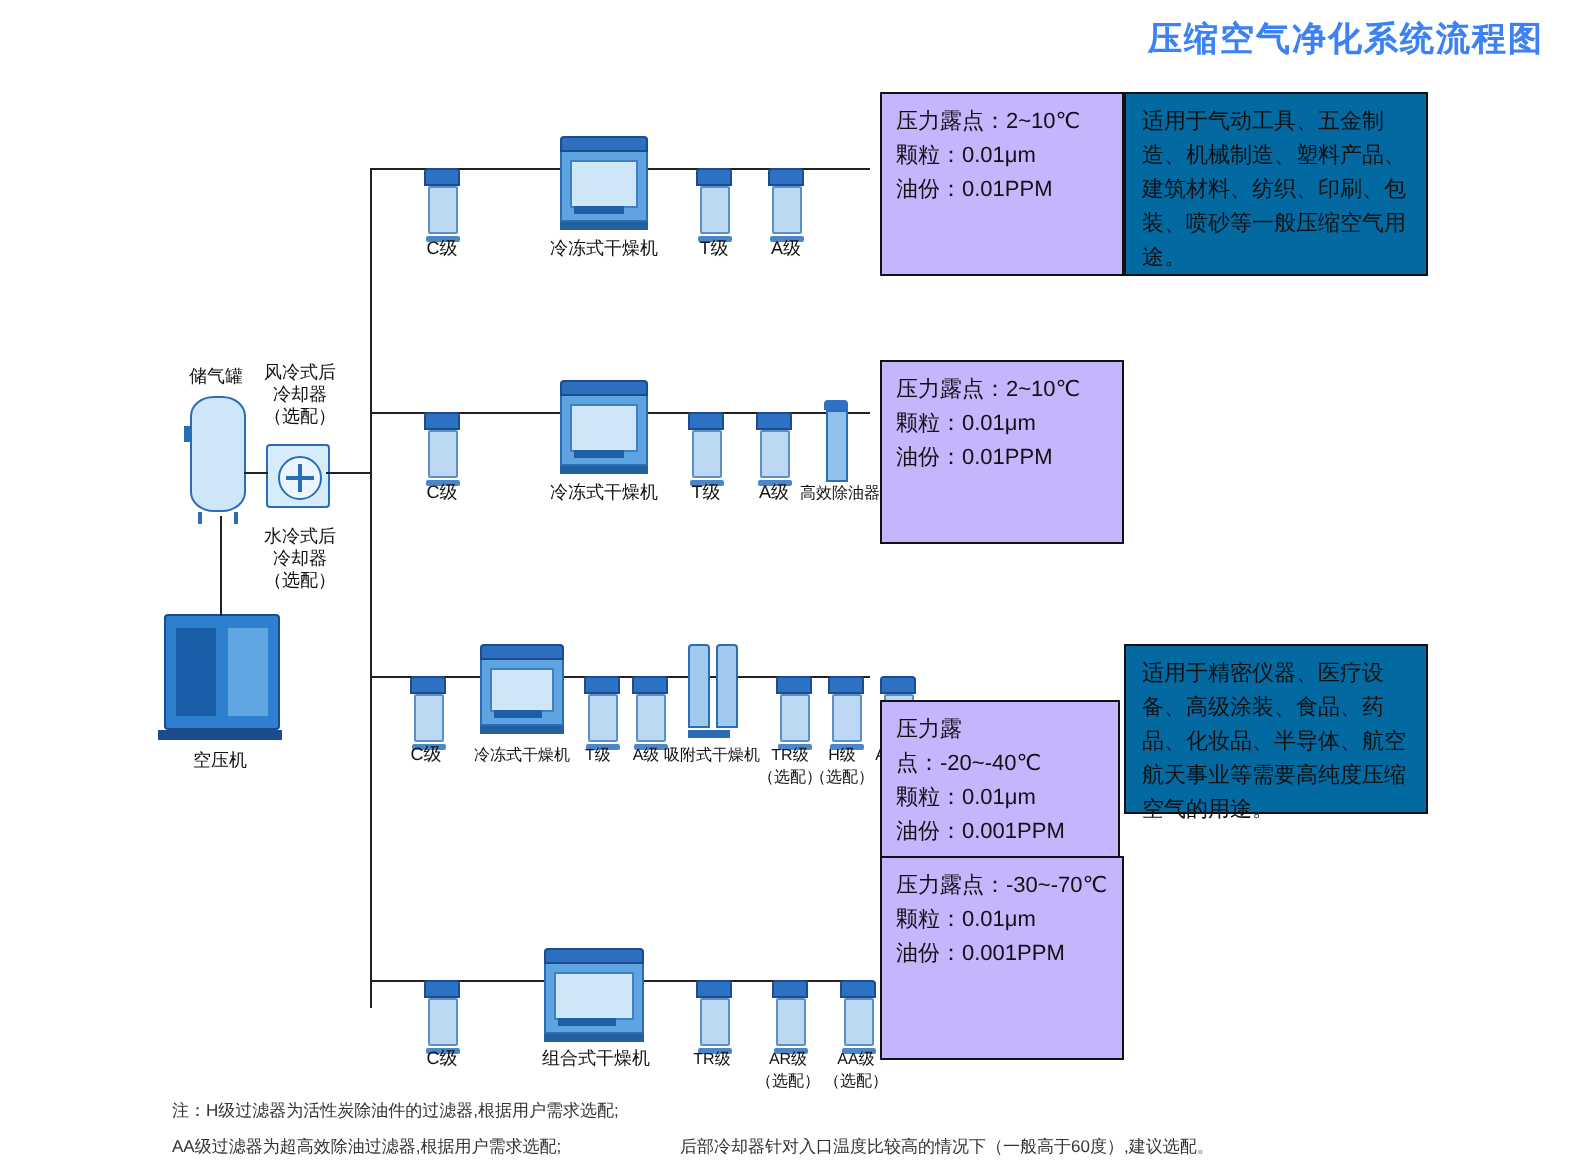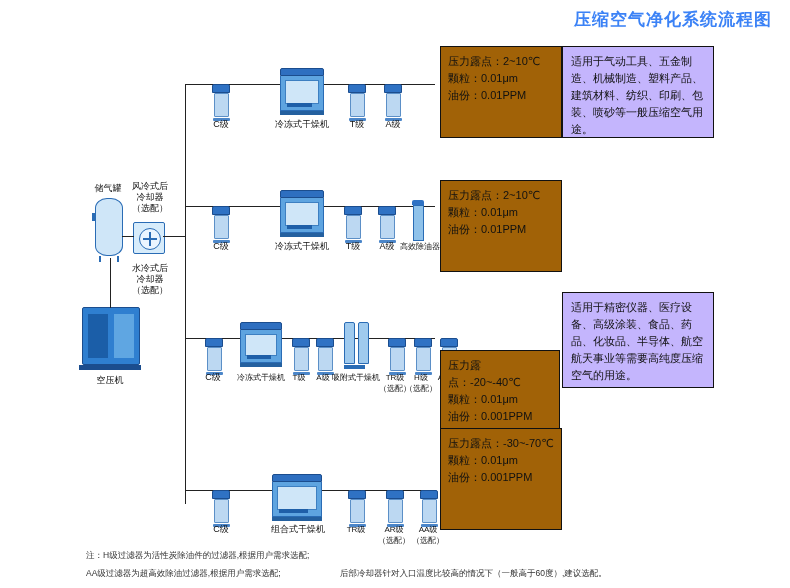--- a/index.html
+++ b/index.html
@@ -28,28 +28,28 @@
     color:#b9c6d6;opacity:.75;
     letter-spacing:4px;
   }
 
   
   .specbox{
     border:1px solid #111;
     box-sizing:border-box;
     font-size:11px;line-height:17px;
     padding:6px 6px 4px 7px;
-    background:#a16207;
+    background:#c4b5fd;
   }
   .descbox{
     border:1px solid #111;
     box-sizing:border-box;
     font-size:11px;line-height:17px;
     padding:6px 7px 4px 8px;
-    background:#c4b5fd;
+    background:#0369a1;
   }
 
   
   .hline{background:#222;height:1px;}
   .vline{background:#222;width:1px;}
 
   
   .lbl{
     font-size:9px;color:#111;text-align:center;
     line-height:11px;
@@ -340,21 +340,21 @@
       <div class="body"></div>
       <div class="foot"></div>
   </div>
   <div class="abs lbl sm" style="left:430px;top:372px;width:34px;">AA级</div>
 
   <div class="abs specbox" style="left:440px;top:306px;width:120px;height:92px;margin-top:44px;">
     <div>压力露点：-20~-40℃</div>
     <div>颗粒：0.01μm</div>
     <div>油份：0.001PPM</div>
   </div>
-  <div class="abs descbox" style="left:562px;top:292px;width:152px;height:96px;">适用于精密仪器、医疗设备、高级涂装、食品、药品、化妆品、半导体、航空航天事业等需要高纯度压缩空气的用途。</div>
+  <div class="abs descbox" style="left:562px;top:322px;width:152px;height:85px;">适用于精密仪器、医疗设备、高级涂装、食品、药品、化妆品、半导体、航空航天事业等需要高纯度压缩空气的用途。</div>
 
   <div class="abs hline" style="left:185px;top:490px;width:250px;"></div>
 
   <div class="filter" style="left:212px;top:490px;">
     <div class="cap"></div>
       <div class="body"></div>
       <div class="foot"></div>
   </div>
   <div class="abs lbl" style="left:200px;top:524px;width:42px;">C级</div>
 

